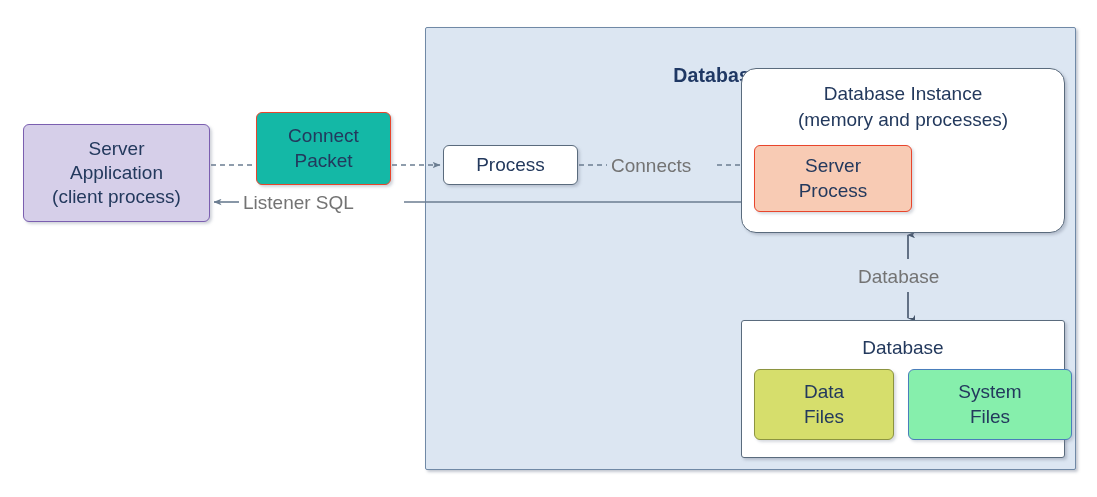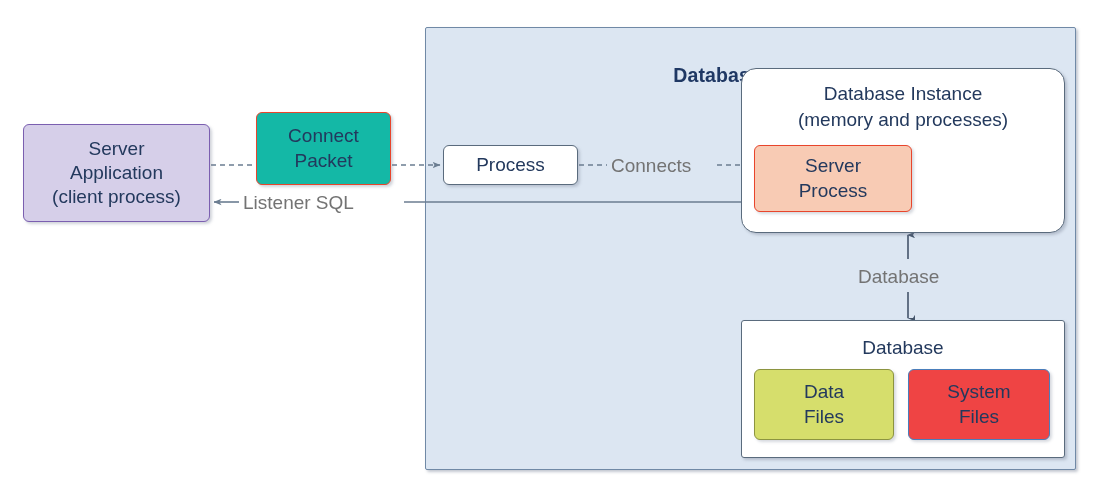--- a/index.html
+++ b/index.html
@@ -119,22 +119,22 @@
     color: #23395d;
   }
 
   #data-files {
     left: 754px; top: 369px; width: 140px; height: 71px;
     background: #d6de6c;
     border: 1.6px solid #8c9440;
     box-shadow: 2px 2px 3px rgba(120,130,150,0.3);
   }
   #system-files {
-    left: 908px; top: 369px; width: 142px; height: 71px;
-    background: #ef4444;
+    left: 908px; top: 369px; width: 164px; height: 71px;
+    background: #86efac;
     border: 1.6px solid #4a7ebb;
     box-shadow: 2px 2px 3px rgba(120,130,150,0.3);
   }
 
   
   .edge-label {
     position: absolute;
     font-size: 19px;
     color: #737373;
     background: transparent;

